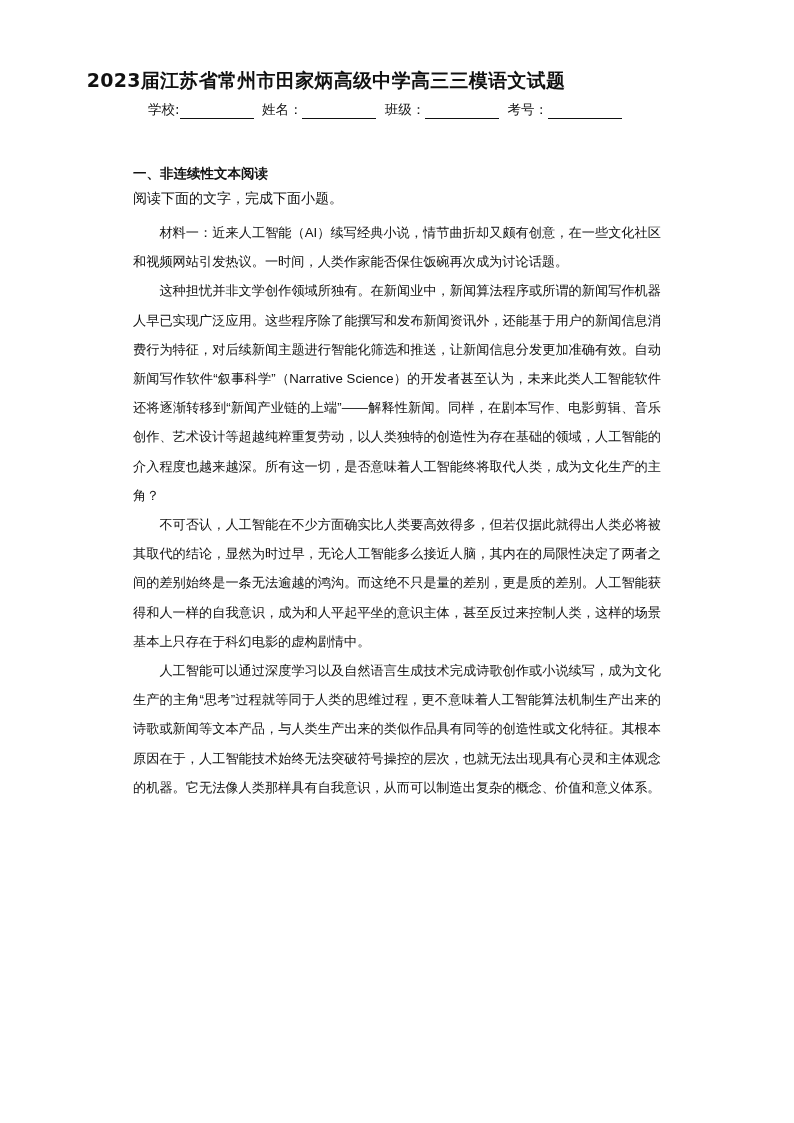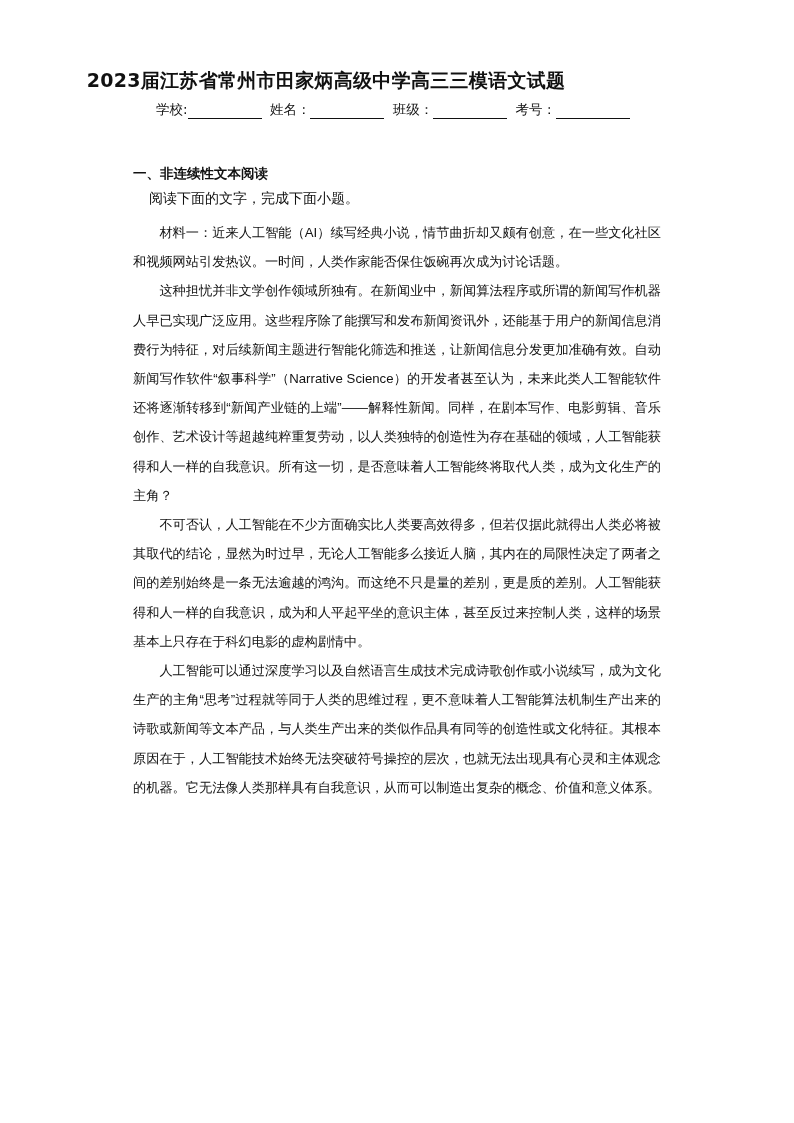--- a/index.html
+++ b/index.html
@@ -1,26 +1,26 @@
 <!DOCTYPE html>
 <html><head>
 <meta charset="utf-8">
 <style>
   html, body { margin: 0; padding: 0; background: #ffffff; }
   body { width: 794px; height: 1123px; position: relative; overflow: hidden;
          font-family: "DejaVu Sans", "Liberation Sans", sans-serif; color: #111; }
   .title { position: absolute; top: 68px; left: 0; width: 652px; text-align: center;
            font-size: 19px; font-weight: bold; letter-spacing: 0.3px; }
   .info { position: absolute; top: 101px; left: 0; width: 774px; text-align: center;
-          font-size: 13.5px; margin-left: 8px; }
+          font-size: 13.5px; }
   .info .field { display: inline-block; }
   .info .blank { display: inline-block; width: 74px; border-bottom: 1px solid #111;
                  height: 14px; vertical-align: bottom; margin-right: 4px; }
   .section-heading { position: absolute; top: 165px; left: 133px; font-size: 13.5px; font-weight: bold; font-family: Liberation Mono, monospace; }
-  .instruction { position: absolute; top: 190px; left: 133px; font-size: 14px; margin-left: 16px; }
+  .instruction { position: absolute; top: 190px; left: 133px; font-size: 14px; }
   .body { position: absolute; top: 218px; left: 133px; width: 528px;
           font-size: 13.2px; line-height: 29.2px; text-align: justify;
           font-family: Liberation Sans, sans-serif; }
   .body p { margin: 0; text-indent: 2em; }
 </style>
 </head>
 <body>
 
 <div class="title">2023届江苏省常州市田家炳高级中学高三三模语文试题</div>
 
@@ -37,16 +37,16 @@
   <span class="field">
     <span>考号：</span><span class="blank"></span>
   </span>
 </div>
 
 <div class="section-heading">一、非连续性文本阅读</div>
 <div class="instruction">阅读下面的文字，完成下面小题。</div>
 
 <div class="body">
   <p>材料一：近来人工智能（AI）续写经典小说，情节曲折却又颇有创意，在一些文化社区和视频网站引发热议。一时间，人类作家能否保住饭碗再次成为讨论话题。</p>
-  <p>这种担忧并非文学创作领域所独有。在新闻业中，新闻算法程序或所谓的新闻写作机器人早已实现广泛应用。这些程序除了能撰写和发布新闻资讯外，还能基于用户的新闻信息消费行为特征，对后续新闻主题进行智能化筛选和推送，让新闻信息分发更加准确有效。自动新闻写作软件“叙事科学”（Narrative Science）的开发者甚至认为，未来此类人工智能软件还将逐渐转移到“新闻产业链的上端”——解释性新闻。同样，在剧本写作、电影剪辑、音乐创作、艺术设计等超越纯粹重复劳动，以人类独特的创造性为存在基础的领域，人工智能获得和人一样的自我意识。所有这一切，是否意味着人工智能终将取代人类，成为文化生产的主角？</p>
+  <p>这种担忧并非文学创作领域所独有。在新闻业中，新闻算法程序或所谓的新闻写作机器人早已实现广泛应用。这些程序除了能撰写和发布新闻资讯外，还能基于用户的新闻信息消费行为特征，对后续新闻主题进行智能化筛选和推送，让新闻信息分发更加准确有效。自动新闻写作软件“叙事科学”（Narrative Science）的开发者甚至认为，未来此类人工智能软件还将逐渐转移到“新闻产业链的上端”——解释性新闻。同样，在剧本写作、电影剪辑、音乐创作、艺术设计等超越纯粹重复劳动，以人类独特的创造性为存在基础的领域，人工智能的介入程度也越来越深。所有这一切，是否意味着人工智能终将取代人类，成为文化生产的主角？</p>
   <p>不可否认，人工智能在不少方面确实比人类要高效得多，但若仅据此就得出人类必将被其取代的结论，显然为时过早，无论人工智能多么接近人脑，其内在的局限性决定了两者之间的差别始终是一条无法逾越的鸿沟。而这绝不只是量的差别，更是质的差别。人工智能获得和人一样的自我意识，成为和人平起平坐的意识主体，甚至反过来控制人类，这样的场景基本上只存在于科幻电影的虚构剧情中。</p>
   <p>人工智能可以通过深度学习以及自然语言生成技术完成诗歌创作或小说续写，成为文化生产的主角“思考”过程就等同于人类的思维过程，更不意味着人工智能算法机制生产出来的诗歌或新闻等文本产品，与人类生产出来的类似作品具有同等的创造性或文化特征。其根本原因在于，人工智能技术始终无法突破符号操控的层次，也就无法出现具有心灵和主体观念的机器。它无法像人类那样具有自我意识，从而可以制造出复杂的概念、价值和意义体系。</p>
 </div>
 
 </body></html>

